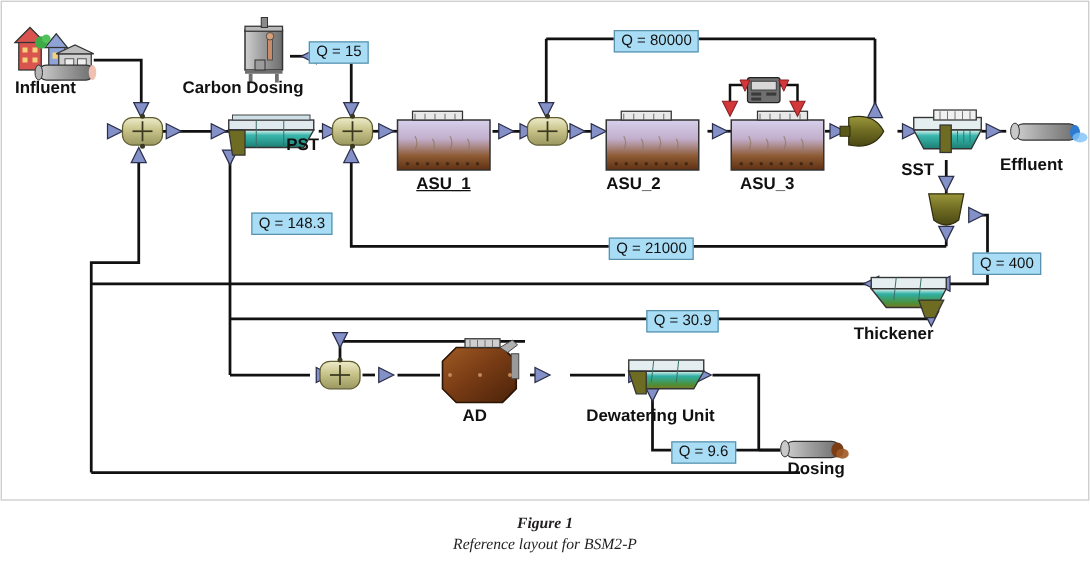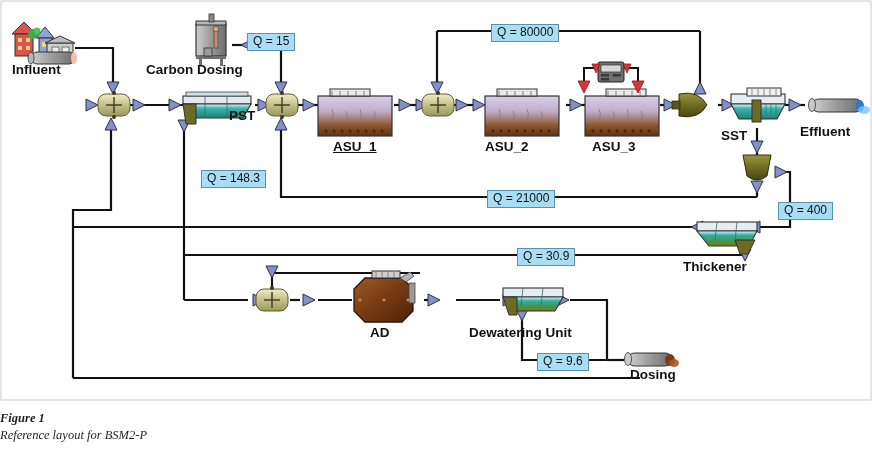--- a/index.html
+++ b/index.html
@@ -1,21 +1,21 @@
 <!DOCTYPE html>
 <html><head>
 <meta charset="utf-8">
 <style>
   html,body{margin:0;padding:0;background:#ffffff;}
   body{width:872px;height:453px;font-family:"Liberation Sans",sans-serif;overflow:hidden;}
   #stage{position:relative;width:872px;height:453px;}
   svg#diagram{position:absolute;left:0;top:0;width:872px;height:453px;}
   .unit-label{position:absolute;font-family:"Liberation Sans",sans-serif;font-weight:bold;font-size:13.5px;color:#111;white-space:nowrap;letter-spacing:0px;}
   .qbox{position:absolute;background:#a9ddf5;border:1px solid #5a92ad;font-family:"Liberation Sans",sans-serif;font-size:12px;color:#111;padding:1px 5px 2px 5px;white-space:nowrap;line-height:13px;}
-  .caption{position:absolute;left:0;right:0;font-family:"Liberation Serif",serif;font-style:italic;color:#231f20;}
+  .caption{position:absolute;left:0;right:0;text-align:center;font-family:"Liberation Serif",serif;font-style:italic;color:#231f20;}
   .cap-title{font-weight:bold;font-size:12.5px;}
   .cap-sub{font-size:12.5px;}
 </style>
 </head>
 <body>
 
 <div id="stage">
 
   <svg id="diagram" viewBox="0 0 872 453">
     <defs>

